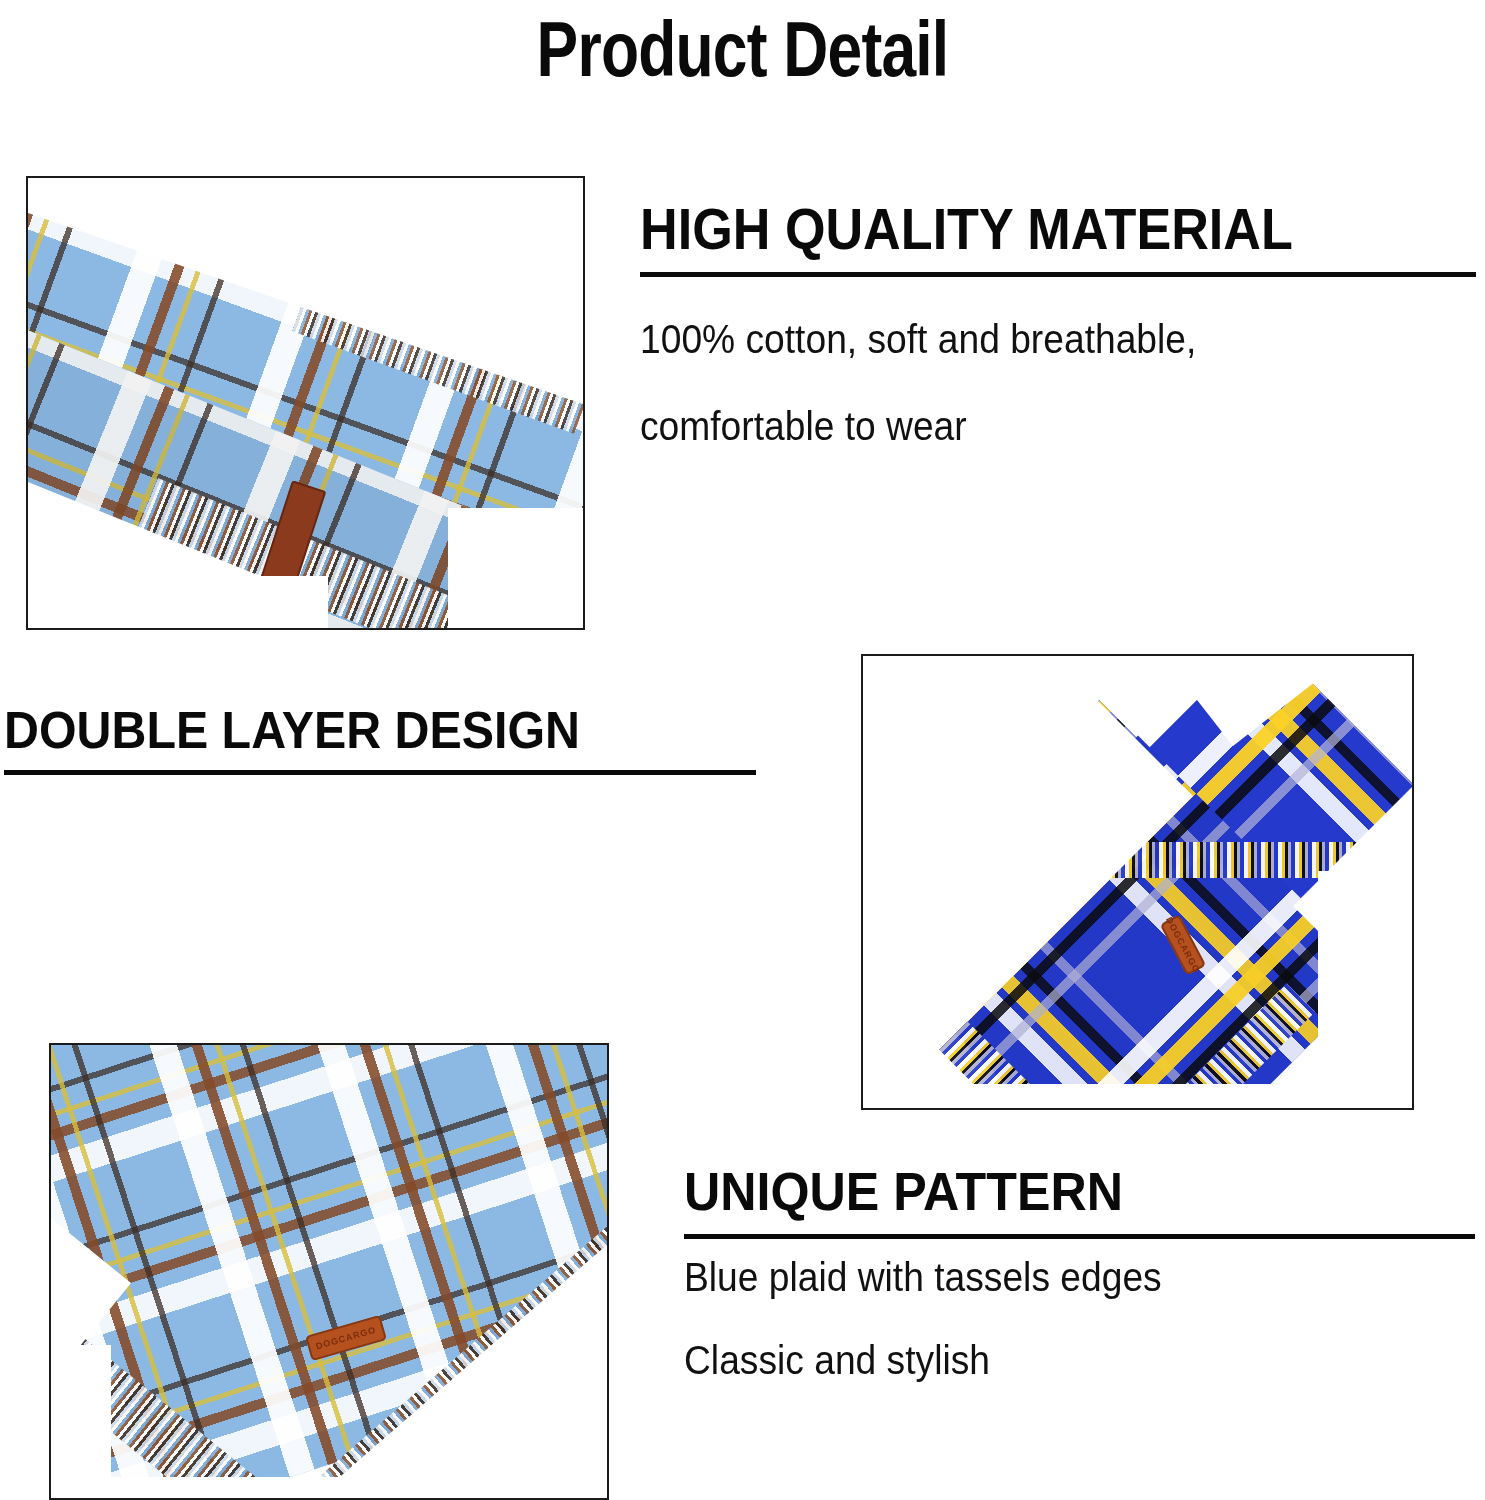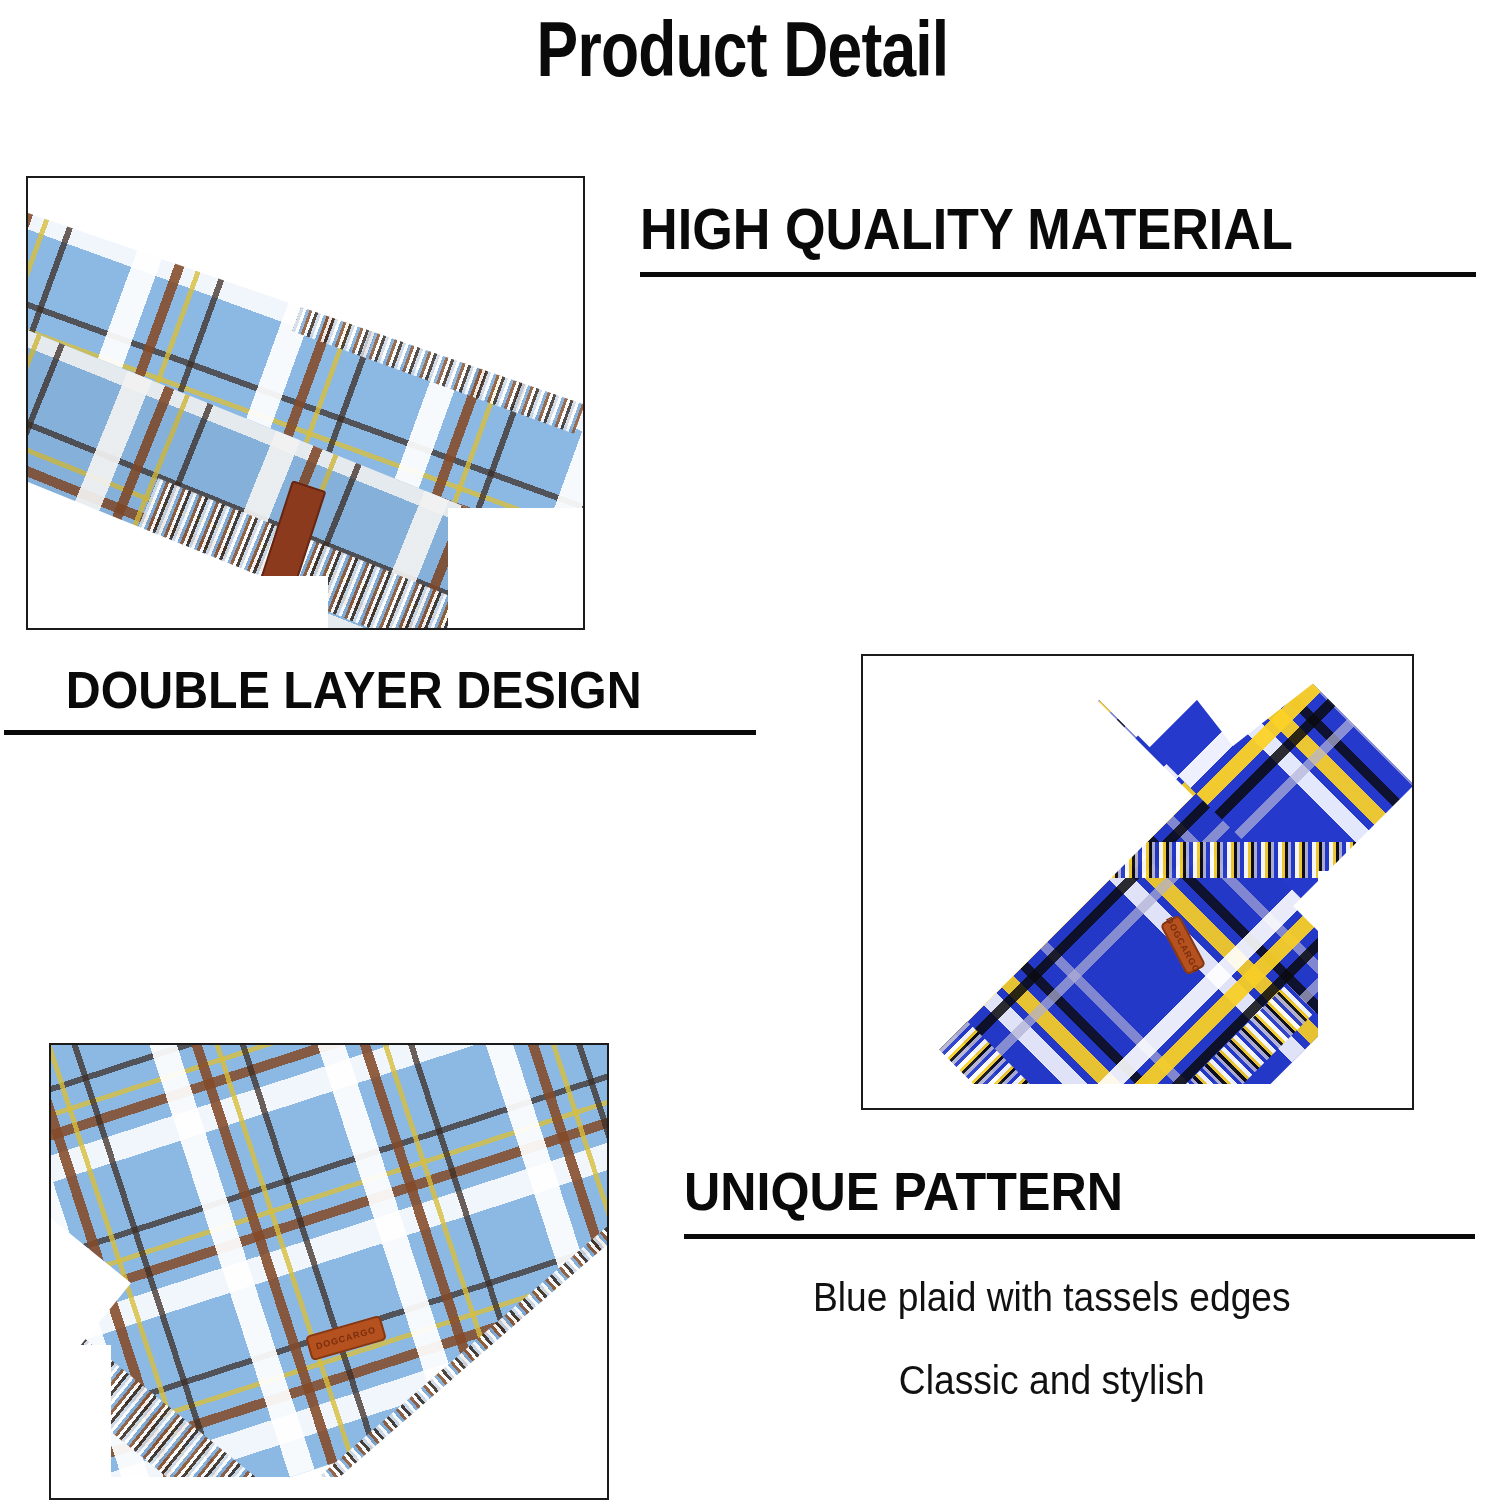--- a/index.html
+++ b/index.html
@@ -38,31 +38,31 @@
   .feature .line + .line{ margin-top:42px; }
   .line .hv{ font-weight:bold; }
 
   
   #feat-material{ left:640px; top:196px; width:836px; }
   #feat-material .head{ font-size:57px; transform:scaleX(0.915); }
   #feat-material .rule{ width:836px; margin-top:10px; }
   #feat-material .body{ margin-top:40px; }
 
   
-  #feat-double{ left:4px; top:660px; width:752px;text-align:center; }
+  #feat-double{ left:4px; top:700px; width:752px; }
   #feat-double .head{ font-size:52px; transform:scaleX(0.93); }
   #feat-double .rule{ width:752px; margin-top:10px; }
   #feat-double .body{ margin-top:36px; }
   #feat-double .line + .line{ margin-top:44px; }
 
   
   #feat-pattern{ left:684px; top:1160px; width:791px; }
   #feat-pattern .head{ font-size:54px; transform:scaleX(0.93); }
   #feat-pattern .rule{ width:791px; margin-top:12px; }
-  #feat-pattern .body{ margin-top:36px;text-align:center; }
+  #feat-pattern .body{ margin-top:16px; }
   #feat-pattern .line + .line{ margin-top:38px; }
 
   
   .photo{
     position:absolute; border:2px solid #1b1b1b;
     background:#ffffff; overflow:hidden;
   }
   #photo-folded-scarf{ left:26px; top:176px; width:559px; height:454px; }
   #photo-blue-bandana{ left:861px; top:654px; width:553px; height:456px; }
   #photo-light-plaid{  left:49px;  top:1043px; width:560px; height:457px; }
@@ -257,20 +257,24 @@
     <div class="mask-white" style="left:-240px; top:300px; width:300px; height:220px;"></div>
     <div class="mask-white" style="left:245px; top:470px; width:420px; height:260px;
          transform:rotate(-41deg); transform-origin:left top;"></div>
     <div class="mask-white" style="left:-20px; top:432px; width:640px; height:60px;"></div>
   </div>
 </div>
 
 <div class="feature" id="feat-material">
   <div class="head">HIGH QUALITY MATERIAL</div>
   <div class="rule"></div>
+  <div class="body">
+    <div class="line">100% cotton, soft and breathable,</div>
+    <div class="line">comfortable to wear</div>
+  </div>
 </div>
 
 <div class="feature" id="feat-double">
   <div class="head">DOUBLE LAYER DESIGN</div>
   <div class="rule"></div>
 </div>
 
 <div class="feature" id="feat-pattern">
   <div class="head">UNIQUE PATTERN</div>
   <div class="rule"></div>

